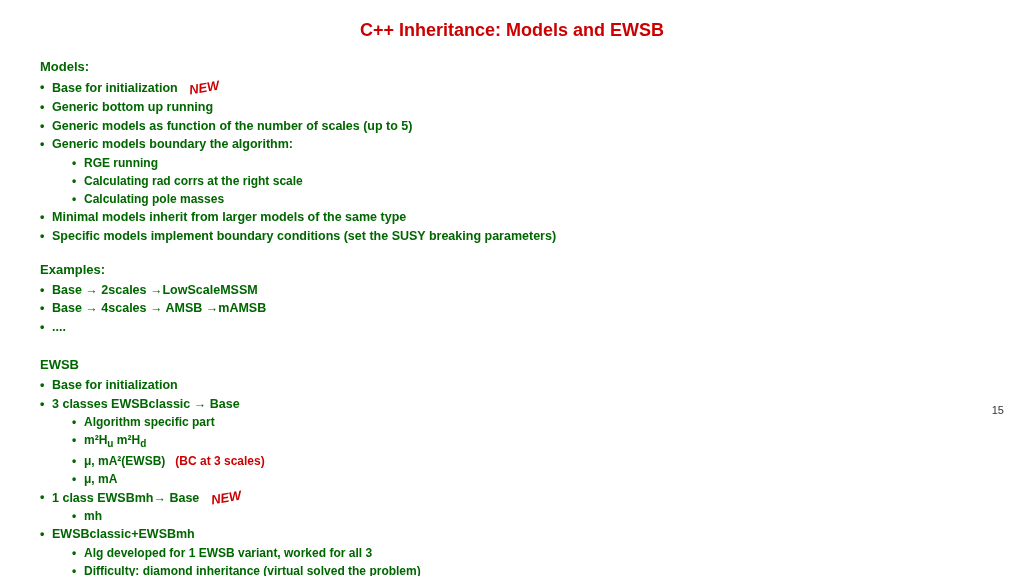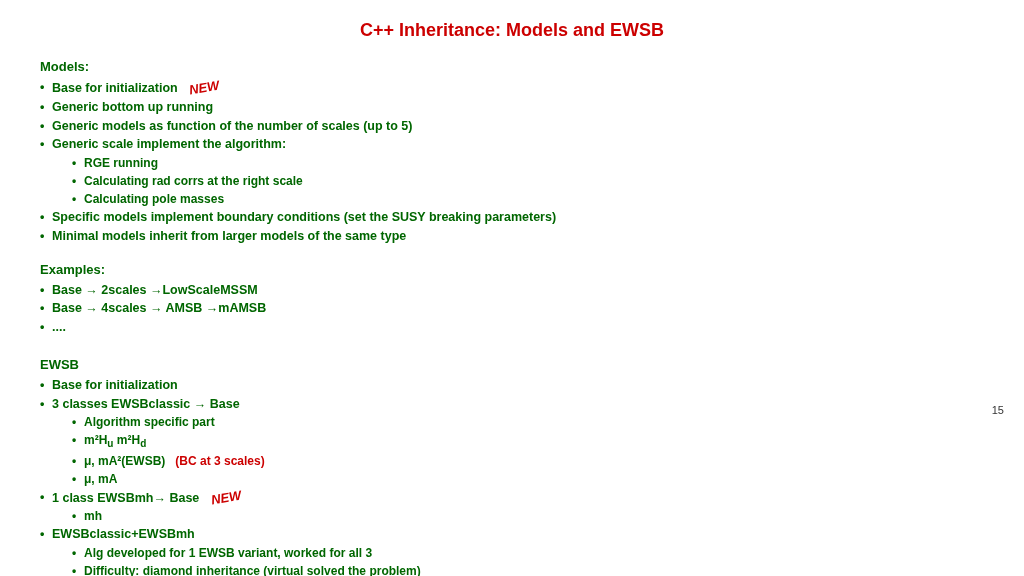--- a/index.html
+++ b/index.html
@@ -116,32 +116,32 @@
           <span>Base for initialization</span>
           <span class="new-badge">NEW</span>
         </li>
         <li>
           <span>Generic bottom up running</span>
         </li>
         <li>
           <span>Generic models as function of the number of scales (up to 5)</span>
         </li>
         <li>
-          <span>Generic scale implement the algorithm:</span>
+          <span>Generic models boundary the algorithm:</span>
           <ul class="sub-list">
             <li><span>RGE running</span></li>
             <li><span>Calculating rad corrs at the right scale</span></li>
             <li><span>Calculating pole masses</span></li>
           </ul>
         </li>
         <li>
-          <span>Specific models implement boundary conditions (set the SUSY breaking parameters)</span>
+          <span>Minimal models inherit from larger models of the same type</span>
         </li>
         <li>
-          <span>Minimal models inherit from larger models of the same type</span>
+          <span>Specific models implement boundary conditions (set the SUSY breaking parameters)</span>
         </li>
       </ul>
 
       <div class="examples-section">
         <div class="section-title">Examples:</div>
         <ul class="bullet-list">
           <li>Base → 2scales →LowScaleMSSM</li>
           <li>Base → 4scales → AMSB →mAMSB</li>
           <li>....</li>
         </ul>

